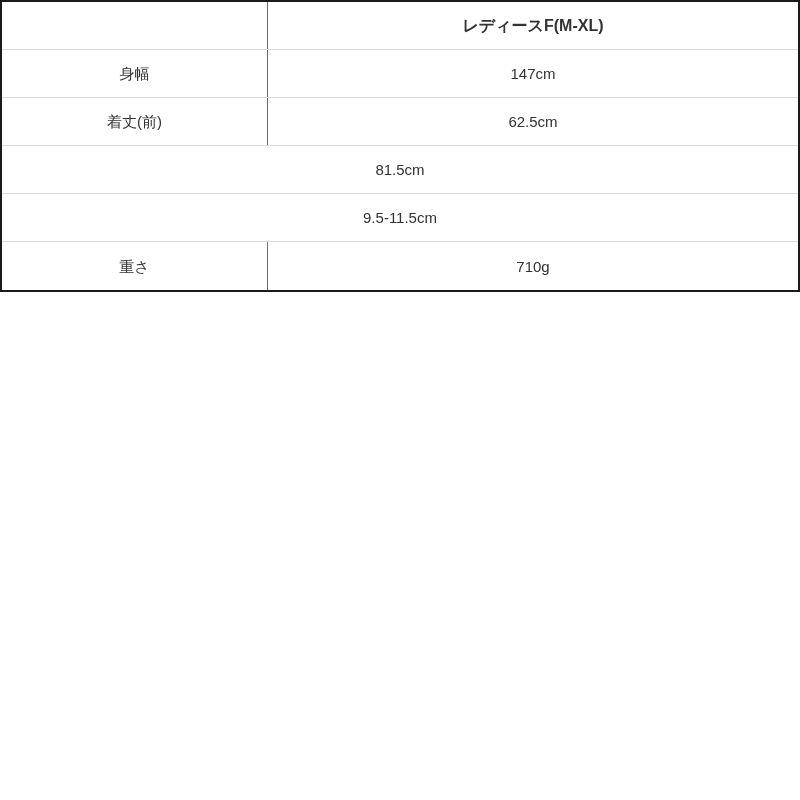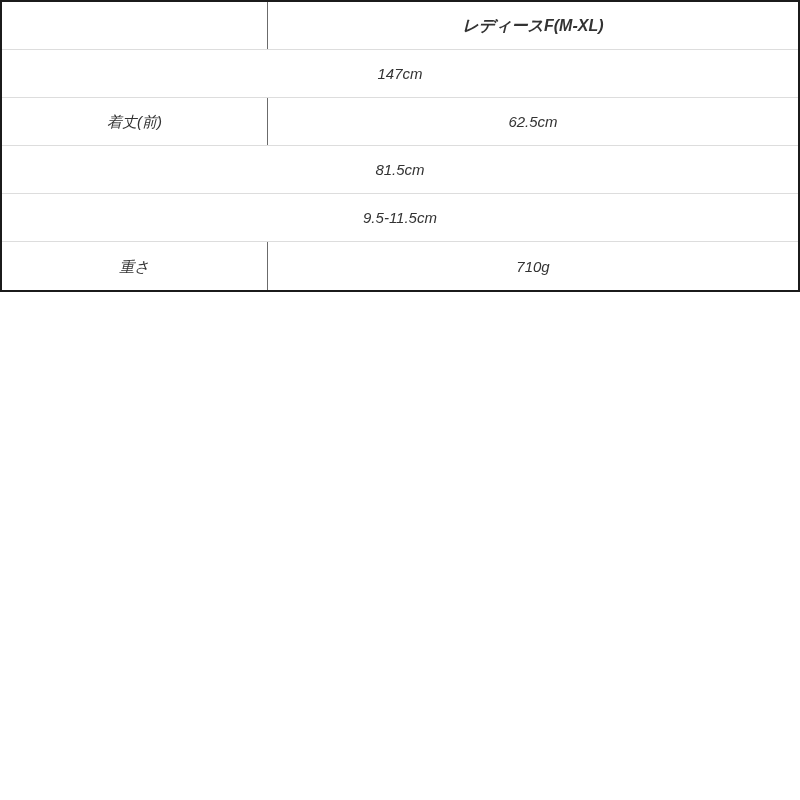--- a/index.html
+++ b/index.html
@@ -2,21 +2,21 @@
 <html style="--outer-border: #1b1b1b; --column-divider: #6b6b6b; --row-divider: #dddddd; --text: #333333; --background: #ffffff;"><head>
 <meta charset="utf-8">
 <style>
   :root {
     --outer-border: #1b1b1b;
     --column-divider: #6b6b6b;
     --row-divider: #dddddd;
     --text: #333333;
     --background: #ffffff;
   }
-  * { margin: 0; padding: 0; box-sizing: border-box; font-style: italic; }
+  * { margin: 0; padding: 0; box-sizing: border-box; }
   html, body {
     width: 800px;
     height: 800px;
     background: var(--background);
     font-family: "Liberation Sans", "DejaVu Sans", sans-serif;
     color: var(--text);
   }
   .size-table {
     width: 800px;
     border: 2px solid var(--outer-border);
@@ -46,20 +46,21 @@
 </head>
 <body>
 
 <div class="size-table">
   <div class="row header">
     <div class="cell label"></div>
     <div class="cell value">レディースF(M-XL)</div>
   </div>
 
   <div class="row">
+    <div class="cell label">身幅</div>
     <div class="cell value">147cm</div>
   </div>
 
   <div class="row">
     <div class="cell label">着丈(前)</div>
     <div class="cell value">62.5cm</div>
   </div>
 
 
   <div class="row">

